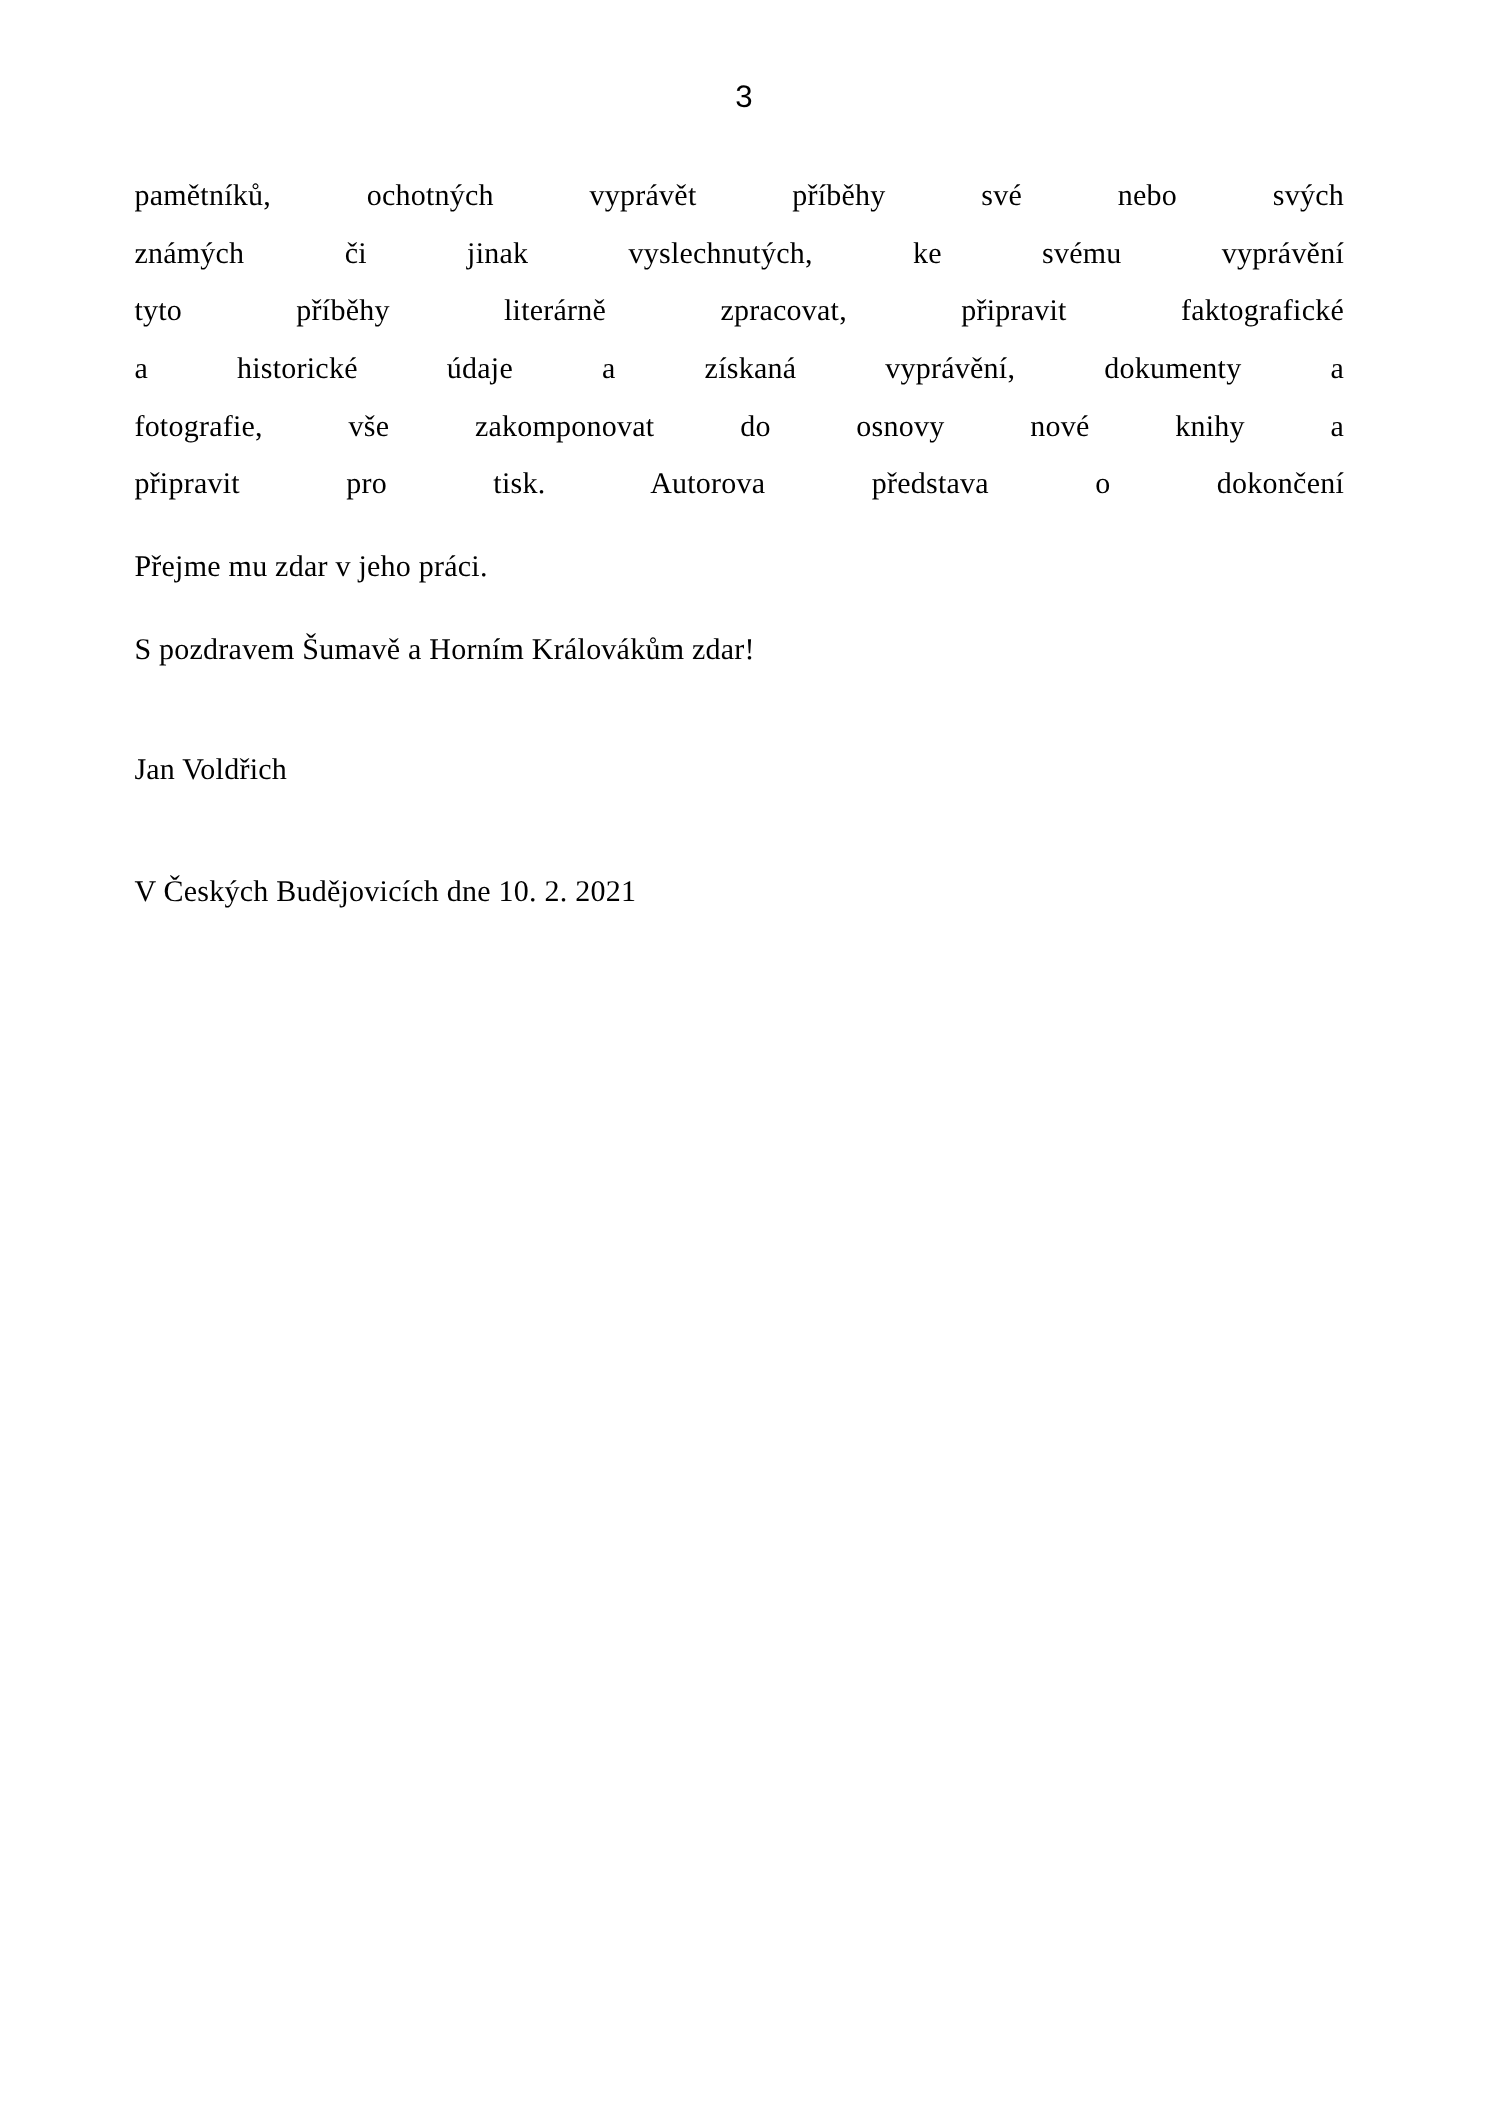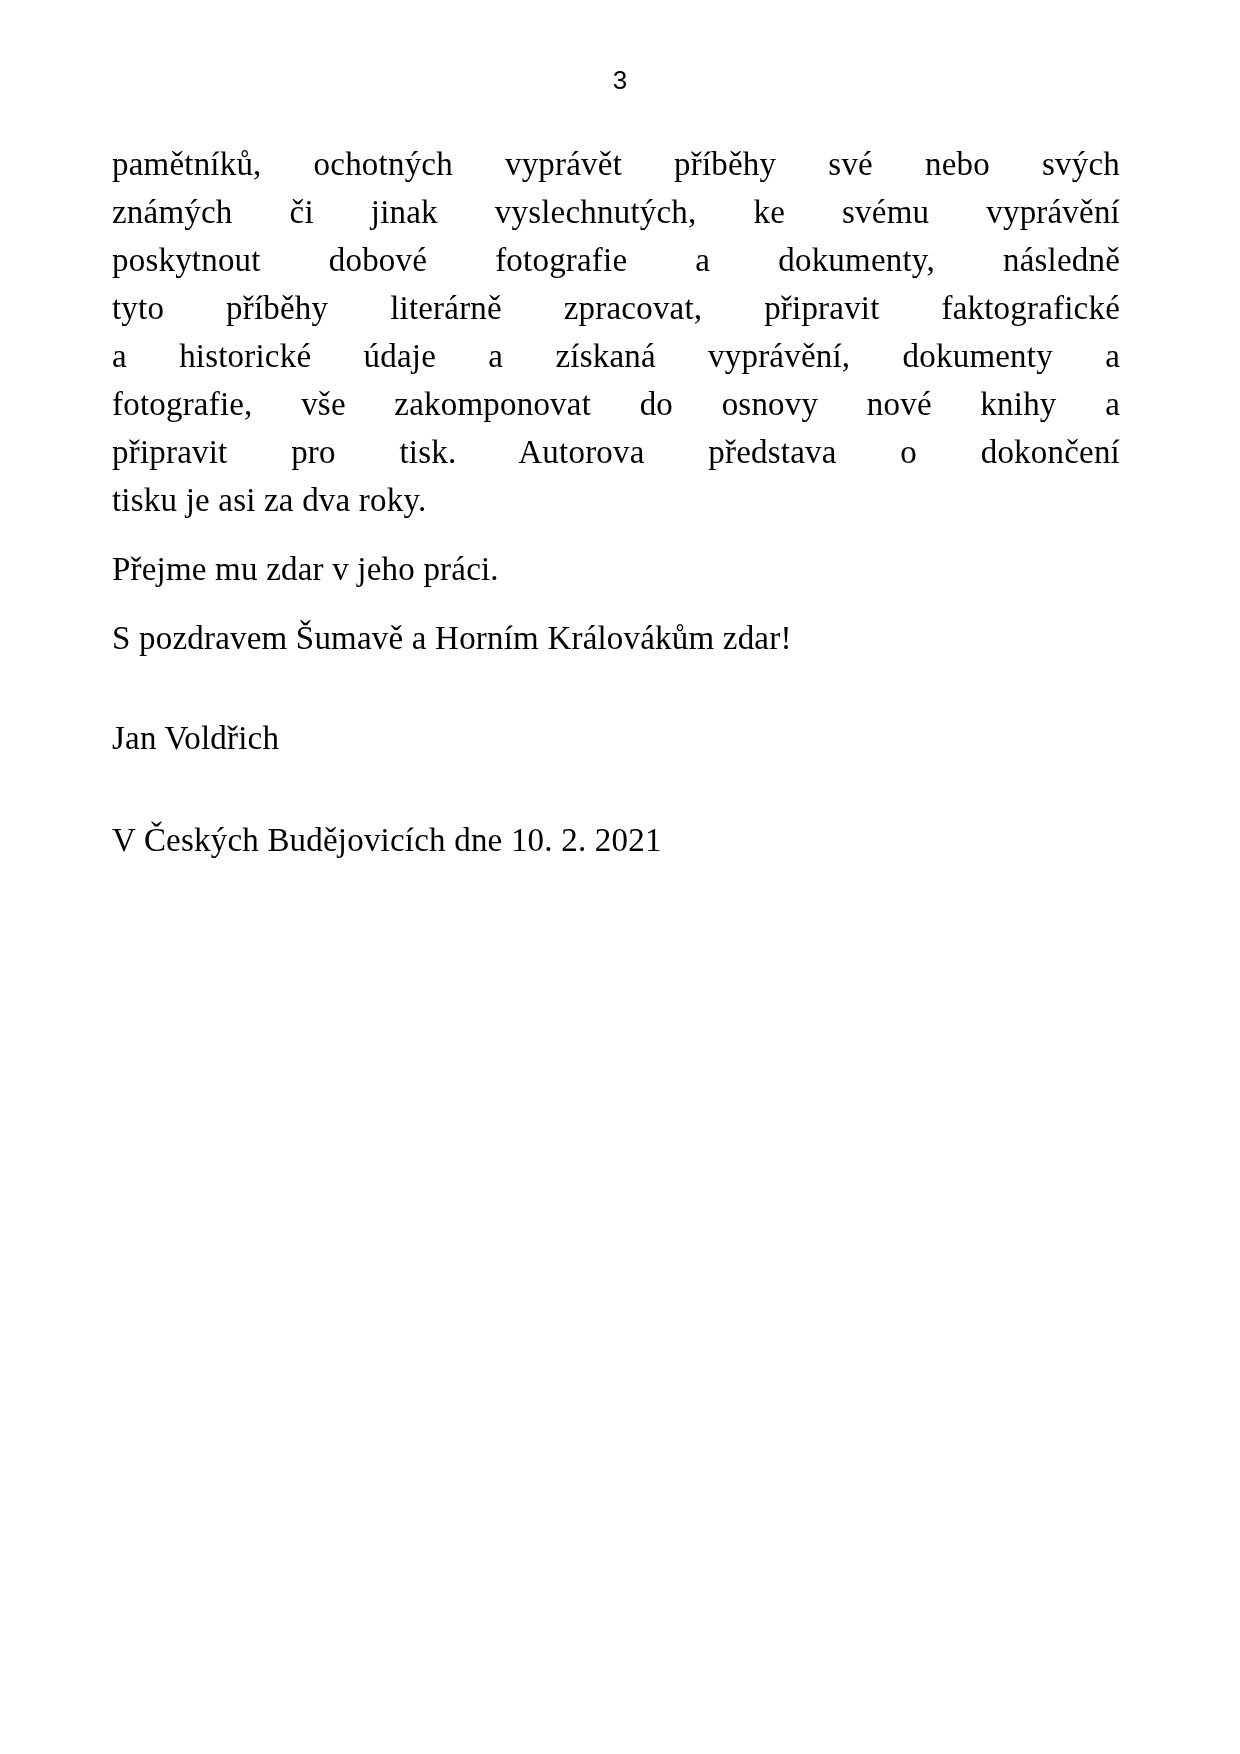--- a/index.html
+++ b/index.html
@@ -25,21 +25,21 @@
     font-family: "Liberation Sans", "DejaVu Sans", sans-serif;
     font-size: 26px;
     line-height: 32px;
     color: #000000;
   }
   .body-text {
     position: absolute;
     left: 112px;
     top: 140px;
     width: 1008px;
-    font-size: 33px;
+    font-size: 25px;
     line-height: 48px;
     letter-spacing: 0.2px;
     text-align: left;
     color: #000000;
   }
   .para {
     margin: 0 0 21px 0;
   }
   .para.sig-gap {
     margin-top: 52px;
@@ -61,26 +61,24 @@
 
 <div class="page">
 
   <div class="pagenum">3</div>
 
   <div class="body-text">
 
     <div class="para">
       <div class="line jl">pamětníků, ochotných vyprávět příběhy své nebo svých</div>
       <div class="line jl">známých či jinak vyslechnutých, ke svému vyprávění</div>
-      <div class="line jl">poskytnout dobové fotografie a dokumenty, následně</div>
       <div class="line jl">tyto příběhy literárně zpracovat, připravit faktografické</div>
       <div class="line jl">a historické údaje a získaná vyprávění, dokumenty a</div>
       <div class="line jl">fotografie, vše zakomponovat do osnovy nové knihy a</div>
       <div class="line jl">připravit pro tisk. Autorova představa o dokončení</div>
-      <div class="line">tisku je asi za dva roky.</div>
     </div>
 
     <div class="para">
       <div class="line">Přejme mu zdar v jeho práci.</div>
     </div>
 
 
     <div class="para">
       <div class="line">S pozdravem Šumavě a Horním Královákům zdar!</div>
     </div>

